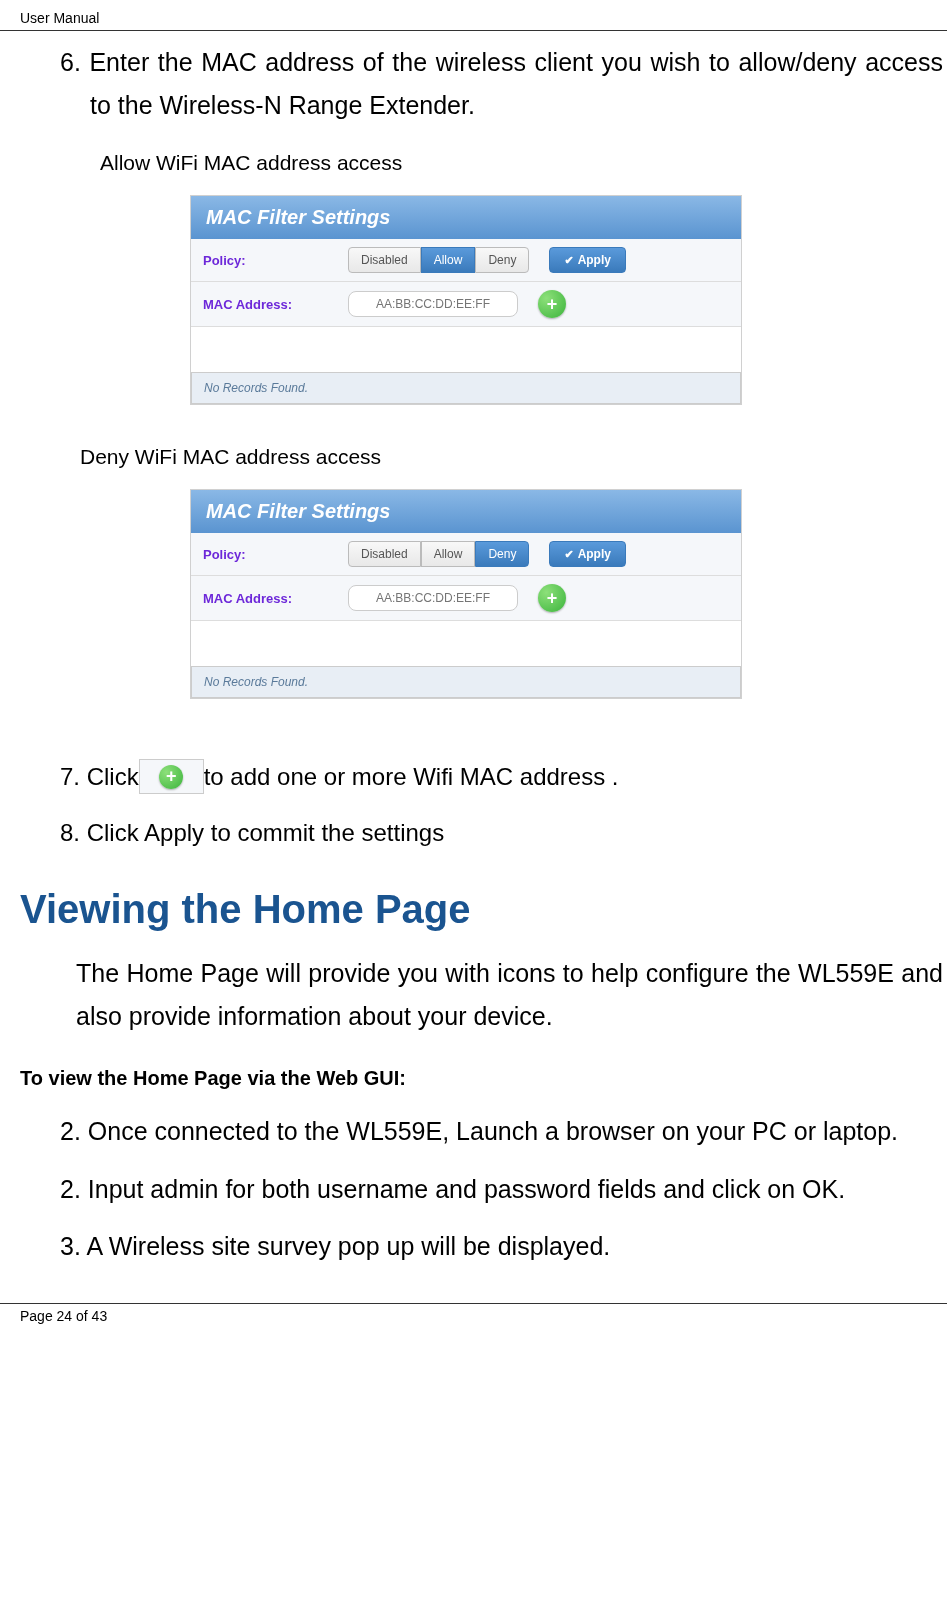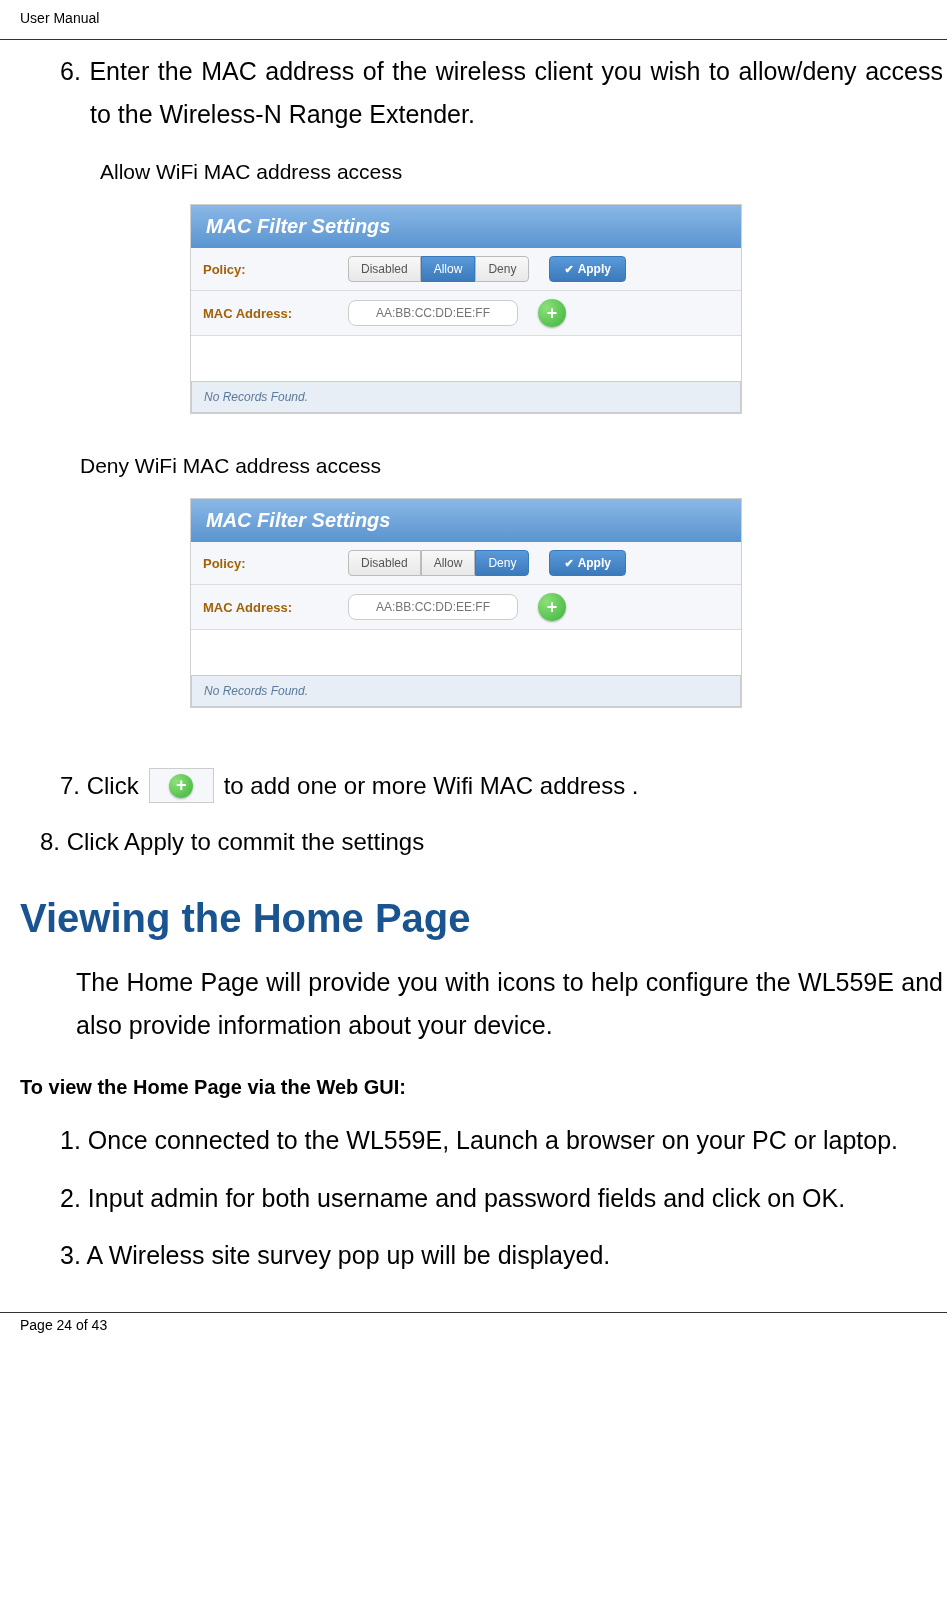--- a/index.html
+++ b/index.html
@@ -9,21 +9,21 @@
     }
     body {
       font-family: Arial, sans-serif;
       background: #fff;
       width: 947px;
       margin: 0 auto;
       padding: 0;
     }
     .header {
       font-size: 14px;
-      padding: 10px 20px 13px;
+      padding: 10px 20px 4px;
       border-bottom: 1px solid #333;
     }
     .content {
       padding: 10px 4px 20px 40px;
     }
     .step-6 {
       font-size: 25px;
       font-weight: normal;
       line-height: 1.7;
       margin-bottom: 25px;
@@ -57,21 +57,21 @@
       display: flex;
       align-items: center;
       padding: 8px 12px;
       border-bottom: 1px solid #ddd;
       background: #f5f7fa;
     }
     .panel-row:last-child {
       border-bottom: none;
     }
     .panel-label {
-      color: #a16207;
+      color: #6d28d9;
       font-size: 13px;
       width: 145px;
       font-weight: bold;
     }
     .seg-group {
       display: flex;
       margin-right: 20px;
     }
     .seg-btn {
       background: linear-gradient(to bottom, #f8f8f8, #e8e8e8);
@@ -140,37 +140,37 @@
       margin-top: 20px;
       border: 1px solid #ccc;
     }
     .step-7 {
       font-size: 24px;
       margin-left: 20px;
       margin-bottom: 25px;
       margin-top: 60px;
       display: flex;
       align-items: center;
-      gap: 10px;
     }
     .inline-add-btn {
       display: inline-flex;
       align-items: center;
       justify-content: center;
       width: 65px;
       height: 35px;
       border: 1px solid #ccc;
       background: #f5f7fa;
     }
     .inline-add-btn .add-btn {
       width: 24px;
       height: 24px;
     }
     .step-8 {
       font-size: 24px;
+      margin-left: 20px;
       margin-bottom: 40px;
     }
     .section-title {
       color: #1a5490;
       font-size: 40px;
       font-weight: bold;
       margin-left: -20px;
       margin-bottom: 20px;
     }
     .section-desc {
@@ -284,21 +284,21 @@
 
   <div class="step-8">8. Click Apply to commit the settings</div>
 
   <div class="section-title">Viewing the Home Page</div>
 
   <div class="section-desc">The Home Page will provide you with icons to help configure the WL559E and also provide information about your device.</div>
 
   <div class="subheading">To view the Home Page via the Web GUI:</div>
 
   <div class="step-list">
-    <div class="step-item">1. Once connected to the WL559E, Launch a browser on your PC or laptop.</div>
+    <div class="step-item">2. Once connected to the WL559E, Launch a browser on your PC or laptop.</div>
     <div class="step-item">2. Input admin for both username and password fields and click on OK.</div>
     <div class="step-item">3. A Wireless site survey pop up will be displayed.</div>
   </div>
 
 </div>
 
 <div class="footer">
   <span>Page 24 of 43</span>
 </div>
 

